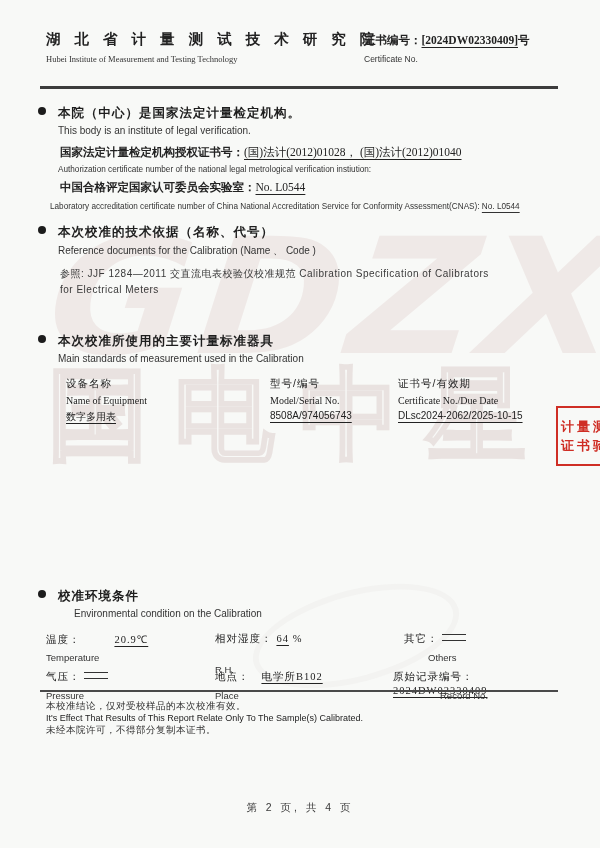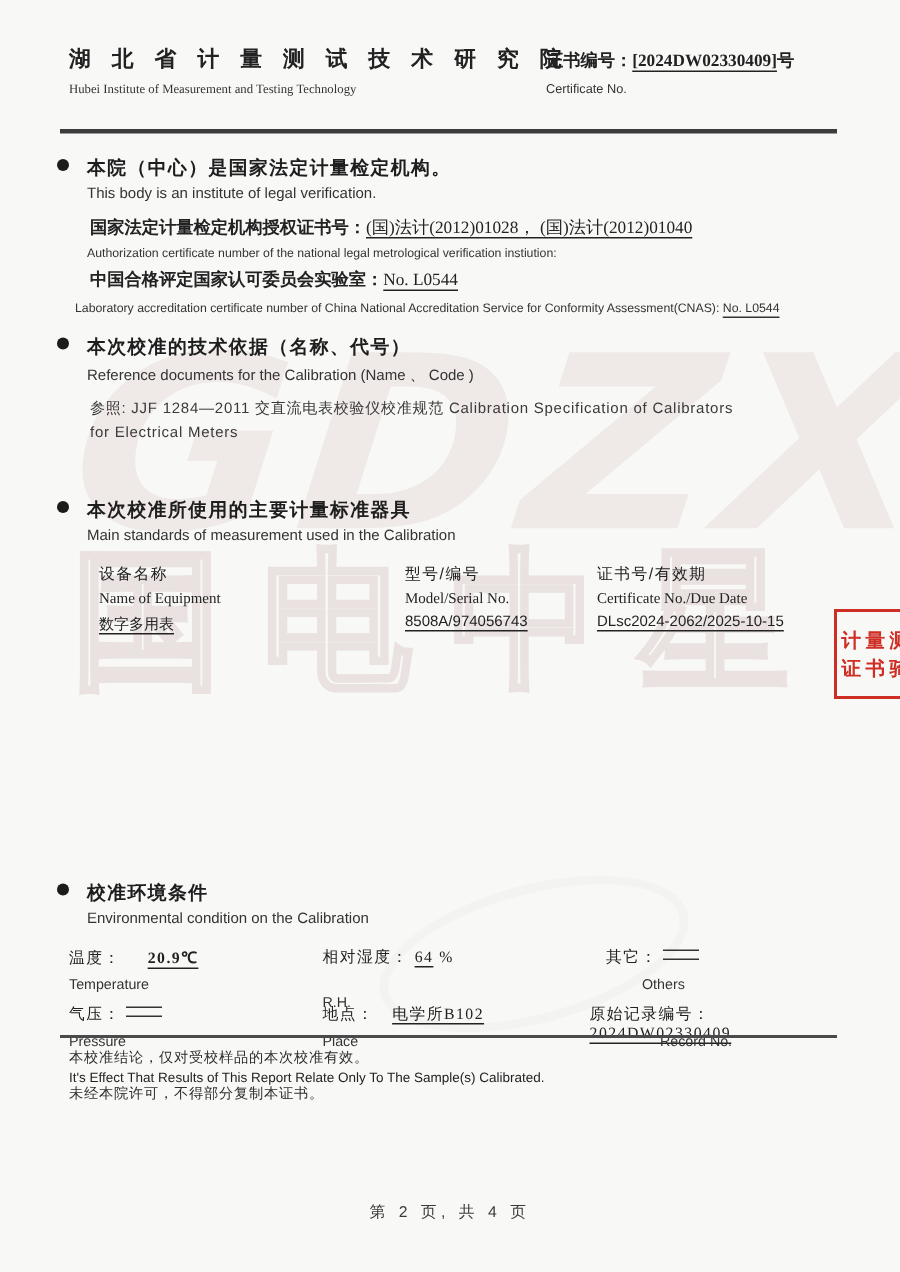--- a/index.html
+++ b/index.html
@@ -163,27 +163,27 @@
 
   <div class="stamp">
     <div>计量测</div>
     <div>证书骑</div>
   </div>
 
   <div class="abs" style="left:38px;top:586px;width:530px;">
     <div>
       <span class="bullet">●</span><span class="sec-title">校准环境条件</span>
     </div>
-    <div class="sub-en" style="margin-left:20px;">Environmental condition on the Calibration</div>
+    <div class="sub-en" style="margin-left:36px;">Environmental condition on the Calibration</div>
 
     <div style="position:relative;height:72px;margin-top:13px;">
 
       <div class="env-cn" style="position:absolute;left:8px;top:0;">
         <span>温度：</span>
-        <span class="env-val u" style="margin-left:14px;font-weight:bold;">20.9℃</span>
+        <span class="env-val u" style="margin-left:30px;">20.9℃</span>
       </div>
       <div class="env-cn" style="position:absolute;left:177px;top:0;">
         <span>相对湿度：</span>
         <span class="env-val u">64</span>
         <span class="env-val">%</span>
       </div>
       <div class="env-cn" style="position:absolute;left:366px;top:0;">
         <span>其它：</span>
         <span class="na-mark"></span>
       </div>

